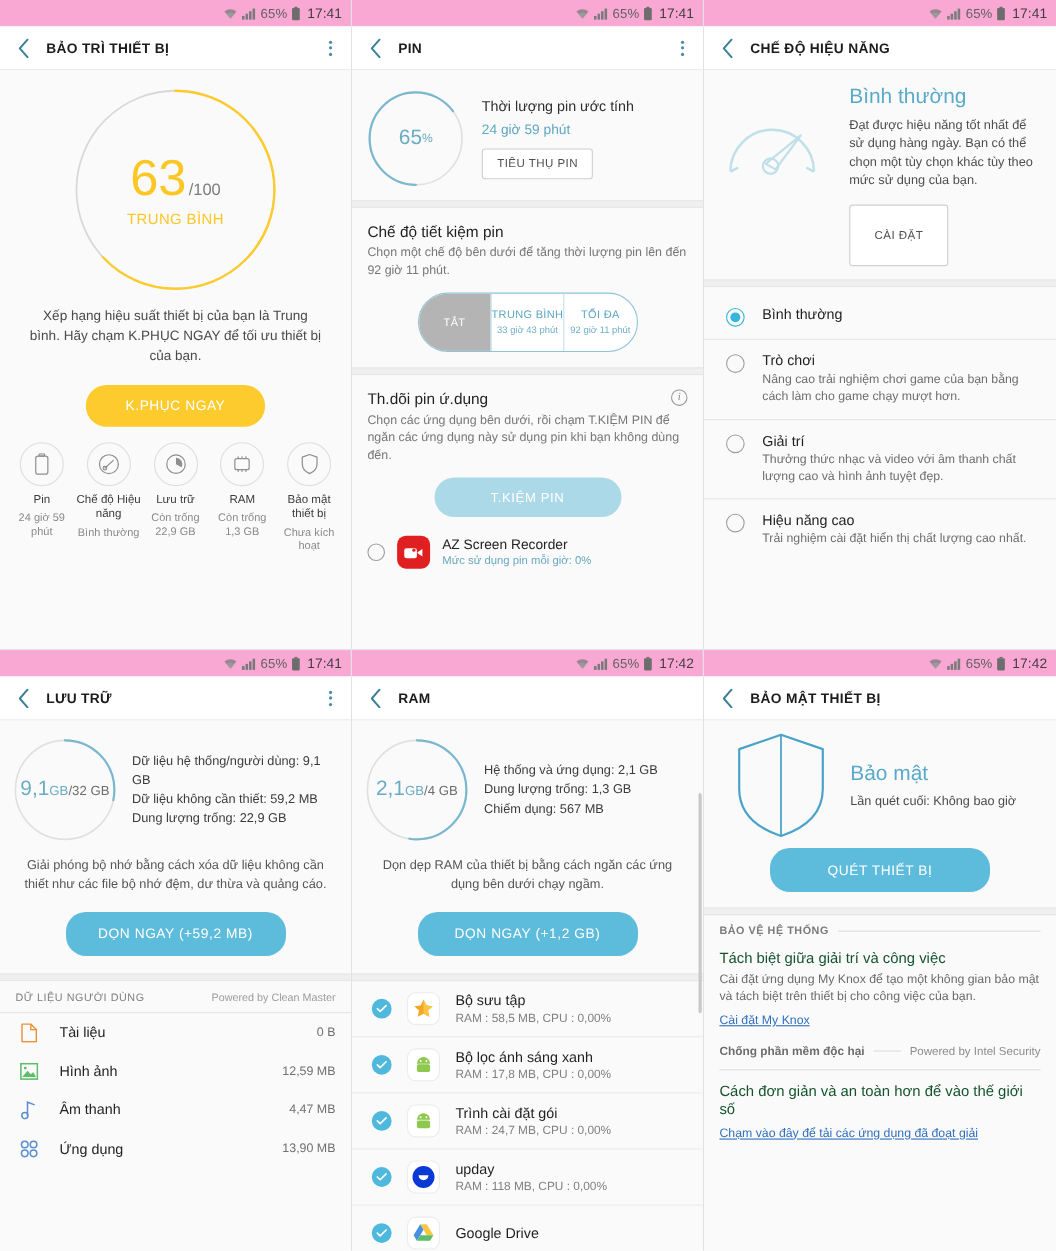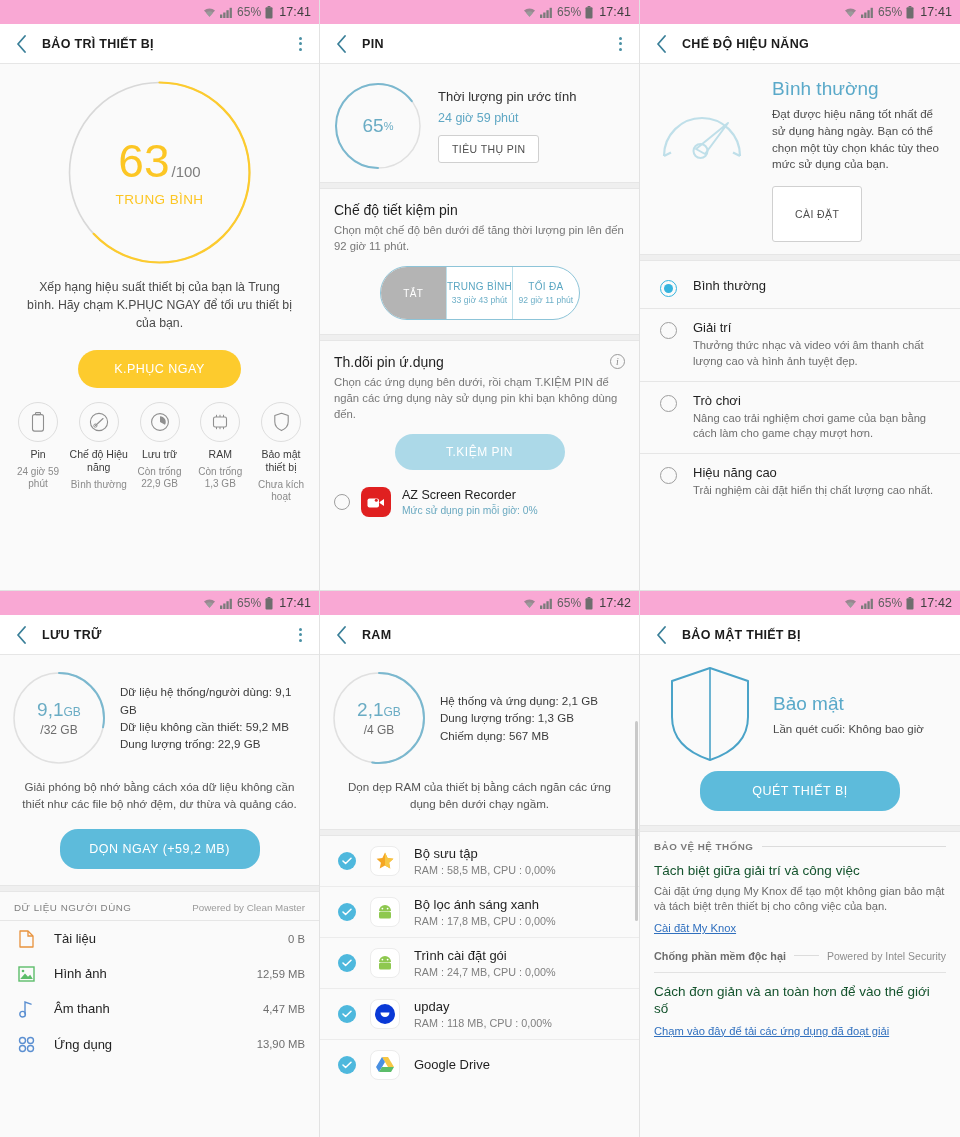--- a/index.html
+++ b/index.html
@@ -182,21 +182,21 @@
   .mode:first-child { border-top: none; }
   .radio { width:17px;height:17px;border-radius:50%;border:1.6px solid #9e9e9e;flex:0 0 auto;margin-top:2px;position:relative; }
   .radio.sel { border-color:#35b4de; }
   .radio.sel:after { content:''; position:absolute; inset:3px; border-radius:50%; background:#35b4de; }
   .mode .mt { font-size: 13px; color: #1f1f1f; }
   .mode .md { font-size: 11.2px; color: #6e6e6e; line-height: 1.4; margin-top: 3px; }
 
   
   .ring-top { display:flex; align-items:center; padding: 16px 12px 0; gap: 14px; }
   .ring { width: 94px; height: 94px; position: relative; flex: 0 0 auto; }
-  .ring-ctr { position:absolute; inset:0; display:flex; flex-direction:column; align-items:center; justify-content:center; }
+  .ring-ctr { position:absolute; inset:0; display:flex; align-items:center; justify-content:center; }
   .ring-v { font-size: 19px; color: #6aacc4; }
   .ring-v small { font-size: 12px; }
   .ring-d { font-size: 12px; color: #6d6d6d; margin-top: 2px; }
   .ring-info { flex:1 1 auto; font-size: 11.6px; color: #3b3b3b; line-height: 1.5; }
   .center-note { font-size: 11.6px; color: #555; line-height: 1.45; text-align:center; padding: 14px 14px 0; }
   .list-head {
     display:flex; justify-content:space-between; align-items:center;
     padding: 10px 14px 7px; border-bottom: 1px solid #e6e6e6;
     background: #fafafa;
   }
@@ -489,29 +489,29 @@
       <div class="modes">
         <div class="mode">
           <span class="radio sel"></span>
           <span>
             <div class="mt">Bình thường</div>
           </span>
         </div>
         <div class="mode">
           <span class="radio"></span>
           <span>
+            <div class="mt">Trò chơi</div>
+            <div class="md">Nâng cao trải nghiệm chơi game của bạn bằng cách làm cho game chạy mượt hơn.</div>
+          </span>
+        </div>
+        <div class="mode">
+          <span class="radio"></span>
+          <span>
             <div class="mt">Giải trí</div>
             <div class="md">Thưởng thức nhạc và video với âm thanh chất lượng cao và hình ảnh tuyệt đẹp.</div>
-          </span>
-        </div>
-        <div class="mode">
-          <span class="radio"></span>
-          <span>
-            <div class="mt">Trò chơi</div>
-            <div class="md">Nâng cao trải nghiệm chơi game của bạn bằng cách làm cho game chạy mượt hơn.</div>
           </span>
         </div>
         <div class="mode">
           <span class="radio"></span>
           <span>
             <div class="mt">Hiệu năng cao</div>
             <div class="md">Trải nghiệm cài đặt hiển thị chất lượng cao nhất.</div>
           </span>
         </div>
       </div>
@@ -665,20 +665,21 @@
             <div class="ring-d">/4 GB</div>
           </div>
         </div>
         <div class="ring-info">
           <div>Hệ thống và ứng dụng: 2,1 GB</div>
           <div>Dung lượng trống: 1,3 GB</div>
           <div>Chiếm dụng: 567 MB</div>
         </div>
       </div>
       <div class="center-note">Dọn dẹp RAM của thiết bị bằng cách ngăn các ứng dụng bên dưới chạy ngầm.</div>
+      <button class="cta-blue solid" style="margin-top:16px">DỌN NGAY (+1,2 GB)</button>
       <div class="sep" style="margin-top:16px"></div>
       <div>
         <div class="ramrow">
           <span class="chk">
               <svg width="10" height="8" viewBox="0 0 10 8">
                 <path d="M1 4 3.6 6.5 9 1.2" stroke="#fff" stroke-width="1.5" fill="none" stroke-linecap="round" stroke-linejoin="round"></path>
               </svg>
             </span>
           <span class="appicon" style="background:#fff;border:1px solid #ececec">
             <svg width="20" height="20" viewBox="0 0 20 20">

